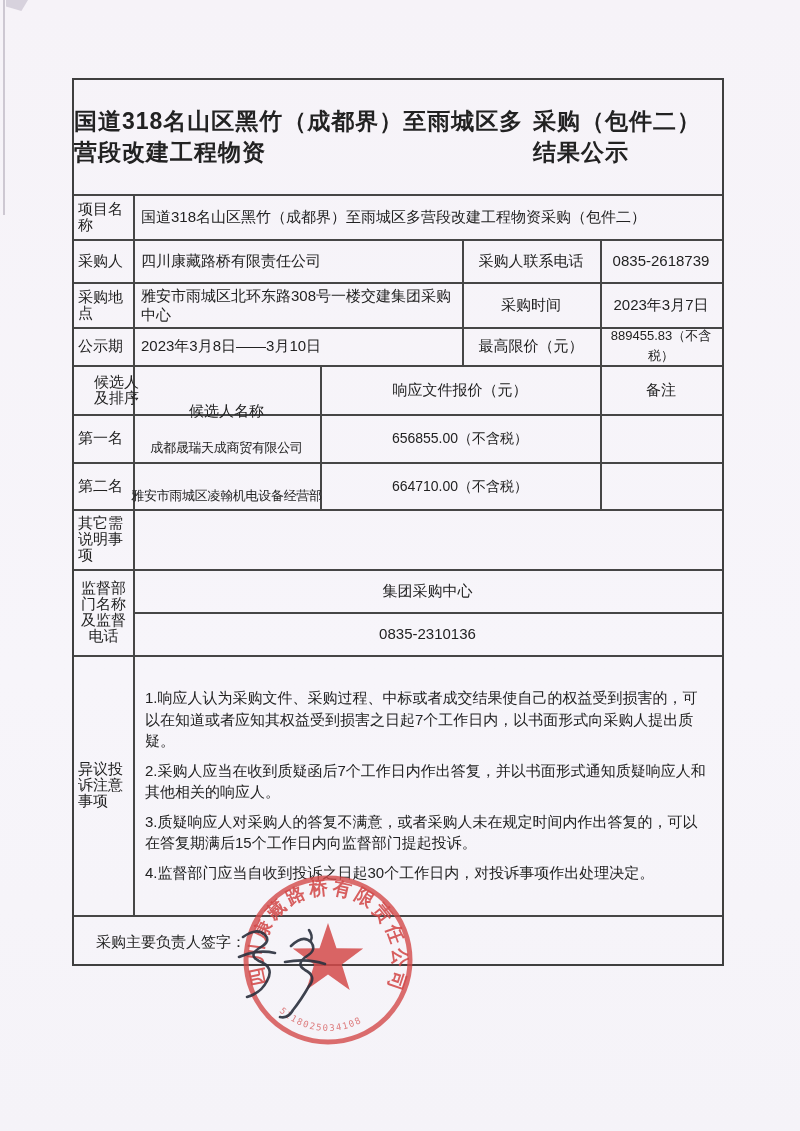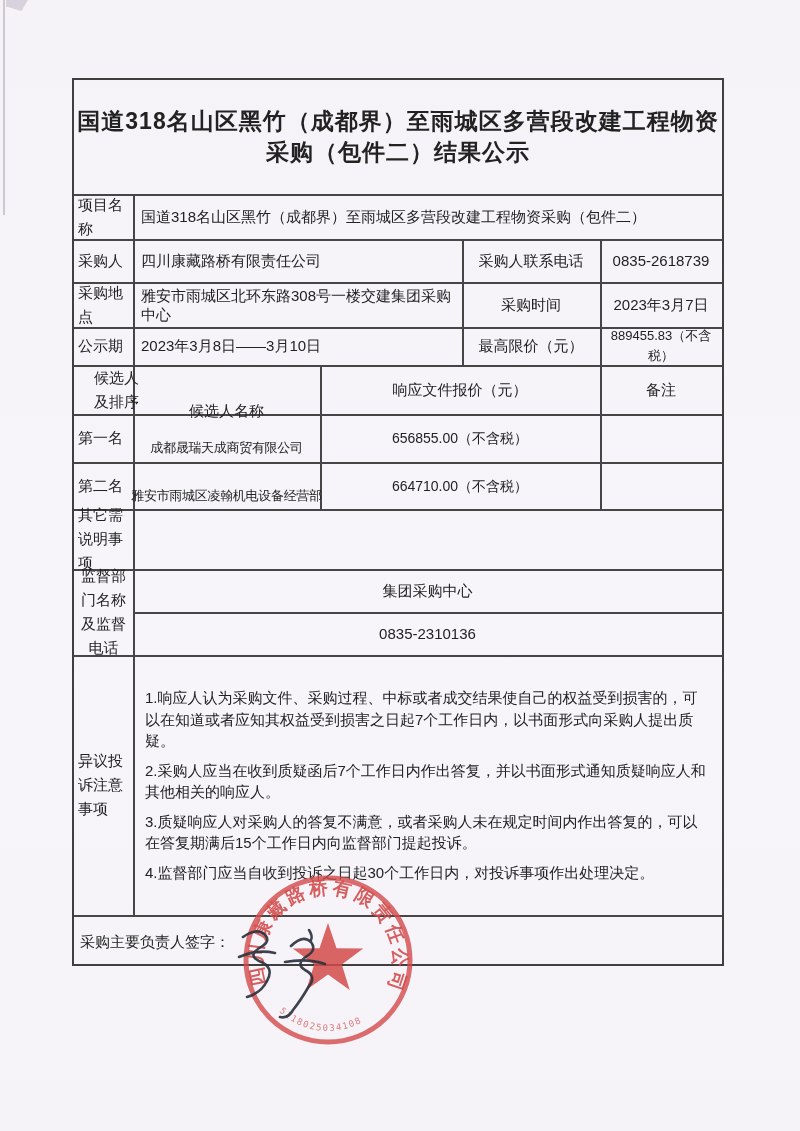--- a/index.html
+++ b/index.html
@@ -15,22 +15,22 @@
   .corner-mark{position:absolute;left:6px;top:0;width:22px;height:11px;background:#cfc9d6;opacity:.8;
     clip-path:polygon(0 0,100% 0,70% 100%,0 60%);}
   
   .tbl{position:absolute;left:72px;top:78px;width:652px;height:888px;
     border:2.2px solid #3f3f3f;box-sizing:border-box;}
   .hl{position:absolute;height:1.7px;background:#464646;left:0;right:0;}
   .vl{position:absolute;width:1.7px;background:#464646;}
   .cell{position:absolute;display:flex;align-items:center;font-size:15px;line-height:20px;color:#222;}
   .ctr{justify-content:center;text-align:center;}
   .lft{padding-left:8px;padding-right:6px;box-sizing:border-box;}
-  .lab{padding:0 4px;box-sizing:border-box;line-height:24px;}
-  .title-cell{position:absolute;left:0;right:0;top:0;height:114px;display:flex;flex-direction:column;
+  .lab{padding:0 4px;box-sizing:border-box;line-height:16px;}
+  .title-cell{position:absolute;left:0;right:0;top:0;height:114px;display:flex;flex-direction:row;
     justify-content:center;align-items:center;font-weight:bold;font-size:23px;line-height:31px;letter-spacing:1px;}
   .sm{font-size:13px;}
   .name-cell{font-size:13px;letter-spacing:-0.3px;white-space:nowrap;margin-top:10px;}
   .price-cell{font-size:14px;}
   .dispute-box{flex-direction:column;align-items:flex-start;justify-content:center;
     padding:0 10px 0 8px;box-sizing:border-box;line-height:21.5px;}
   .dispute-box div{margin:4px;}
   .seal-wrap{position:absolute;left:225px;top:862px;width:200px;height:190px;pointer-events:none;}
 </style>
 </head>
@@ -107,21 +107,21 @@
     <div class="cell ctr" style="left:59px;right:0;top:532px;height:43px">0835-2310136</div>
 
     <div class="cell lab" style="left:0;top:575px;width:59px;height:260px">异议投诉注意事项</div>
     <div class="cell dispute-box" style="left:59px;right:0;top:575px;height:260px">
       <div>1.响应人认为采购文件、采购过程、中标或者成交结果使自己的权益受到损害的，可以在知道或者应知其权益受到损害之日起7个工作日内，以书面形式向采购人提出质疑。</div>
       <div>2.采购人应当在收到质疑函后7个工作日内作出答复，并以书面形式通知质疑响应人和其他相关的响应人。</div>
       <div>3.质疑响应人对采购人的答复不满意，或者采购人未在规定时间内作出答复的，可以在答复期满后15个工作日内向监督部门提起投诉。</div>
       <div>4.监督部门应当自收到投诉之日起30个工作日内，对投诉事项作出处理决定。</div>
     </div>
 
-    <div class="cell" style="left:0;right:16px;top:835px;height:53px;padding-left:6px;box-sizing:border-box">
+    <div class="cell" style="left:0;right:16px;top:835px;height:53px;padding-left:22px;box-sizing:border-box">
       <span>采购主要负责人签字：</span>
     </div>
   </div>
 
   <div class="seal-wrap">
     <svg width="200" height="190" viewBox="0 0 200 190">
       <defs>
         <path id="arcTop" d="M 43.2 125.9 A 66 66 0 1 1 162.8 125.9" fill="none"></path>
         <path id="arcBottom" d="M 48.6 143.6 A 71 71 0 0 0 157.4 143.6" fill="none"></path>
       </defs>

